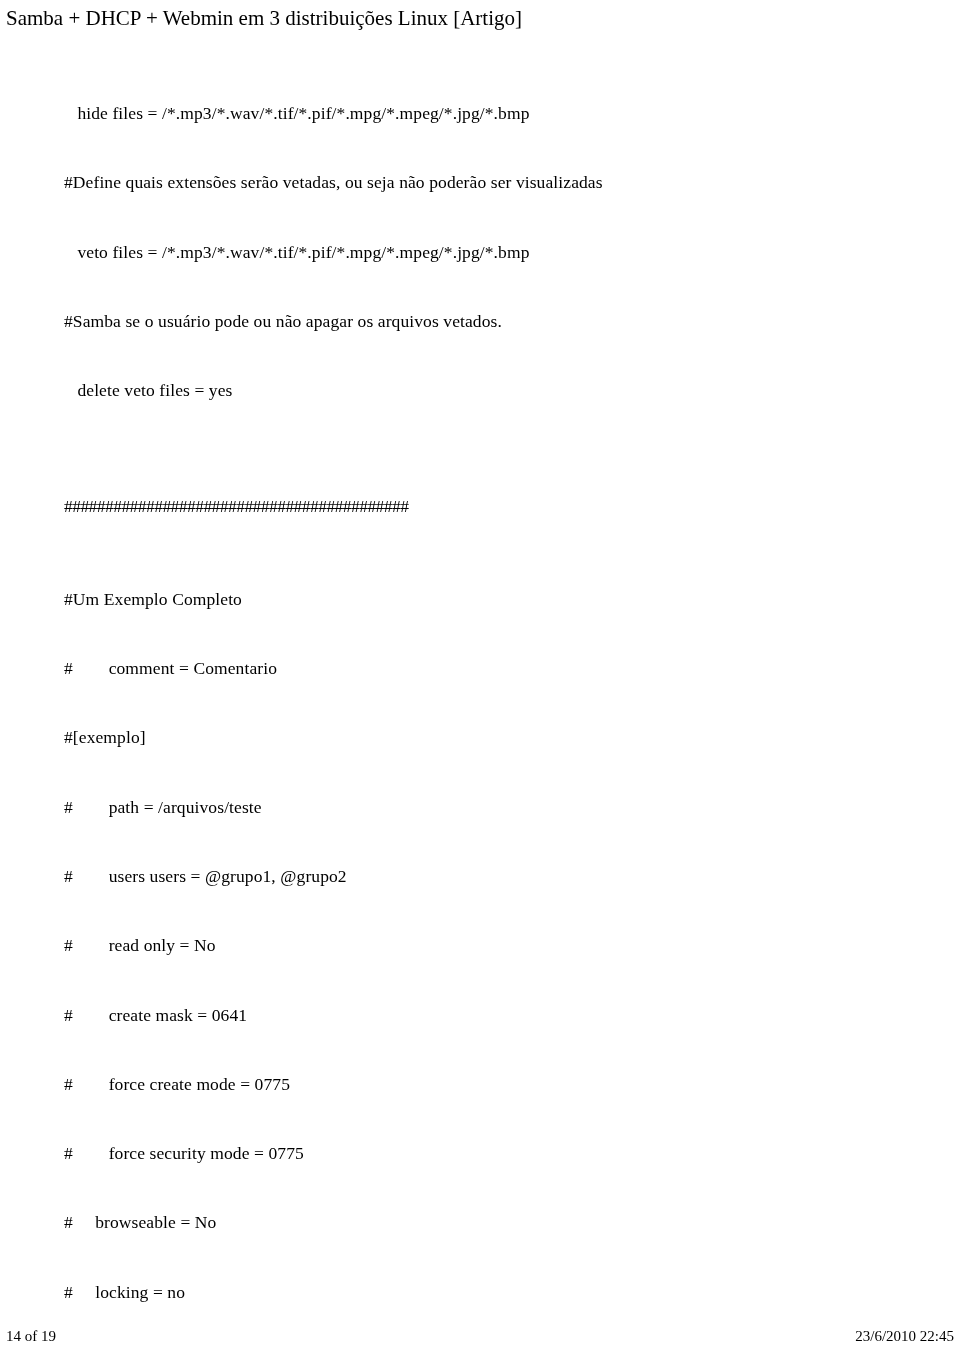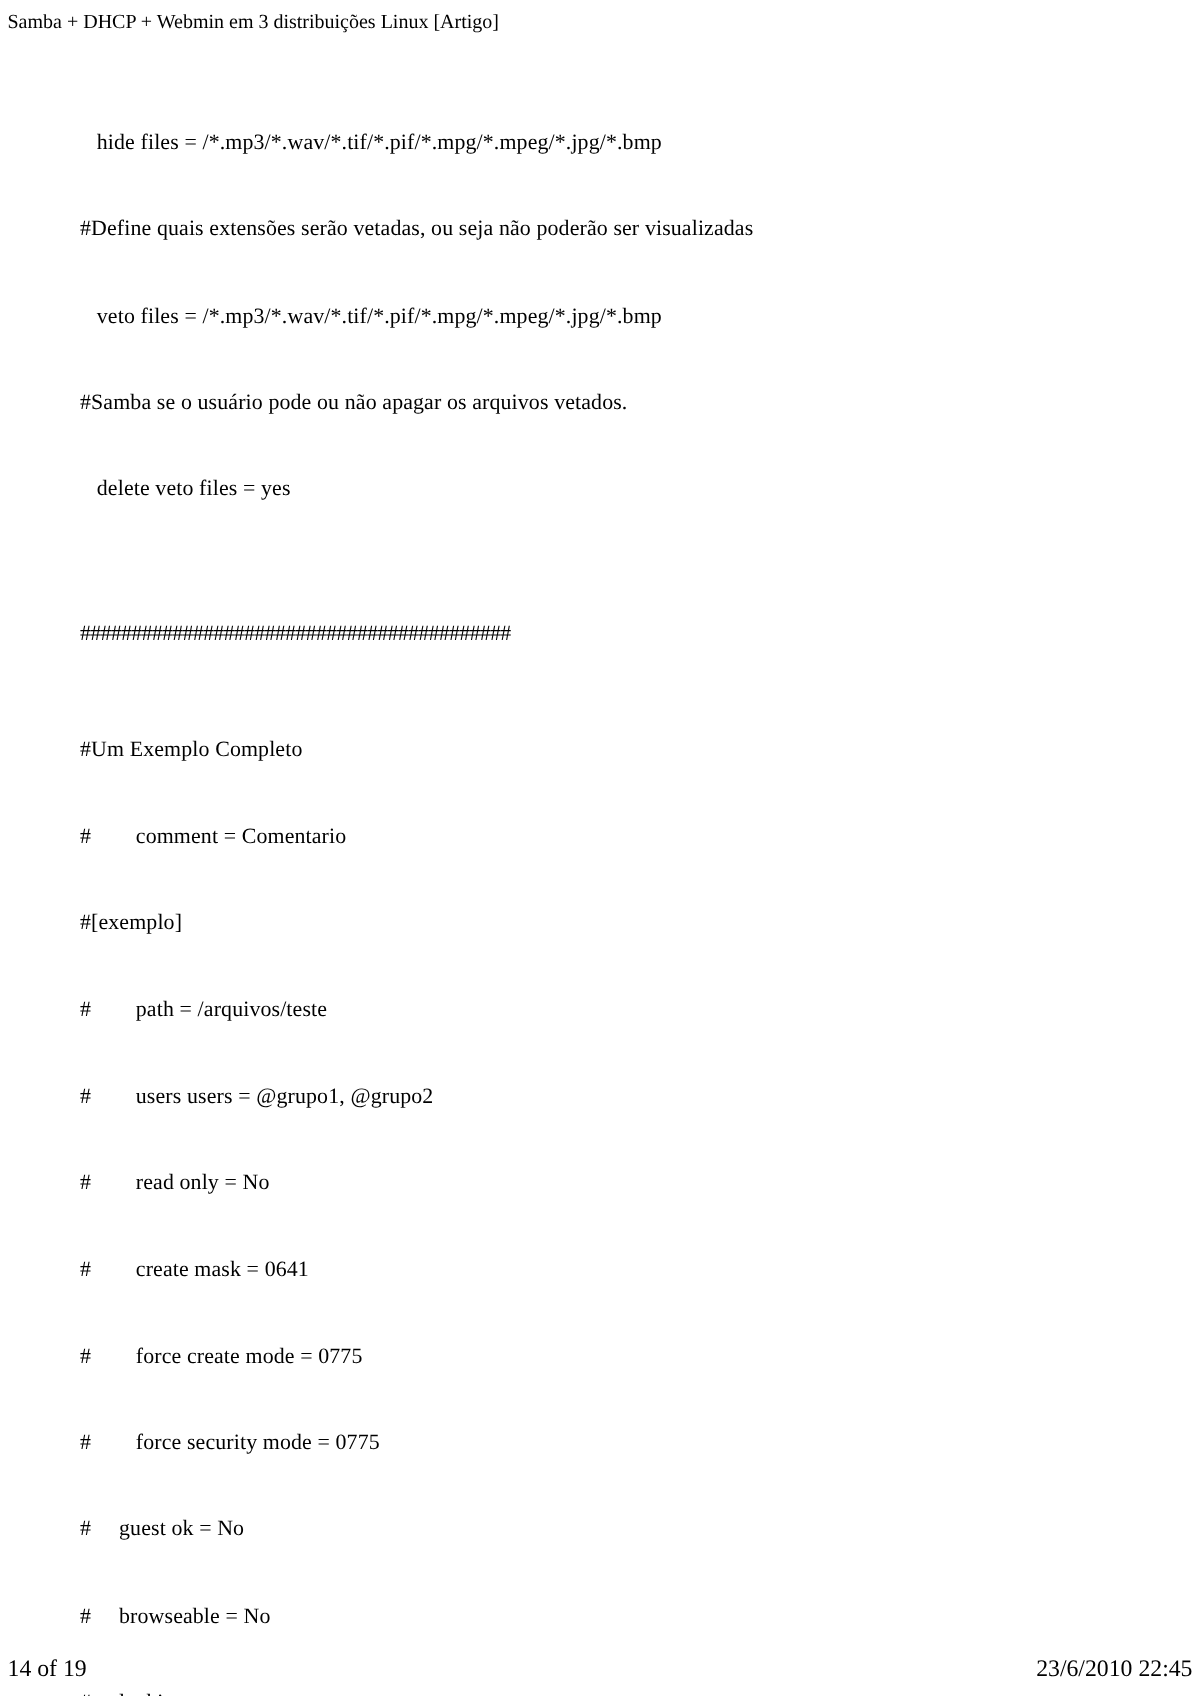--- a/index.html
+++ b/index.html
@@ -16,21 +16,21 @@
     overflow: hidden;
   }
 
   
   .print-header {
     position: absolute;
     top: 8px;
     left: 0;
     width: 960px;
     height: 22px;
-    font-size: 16px;
+    font-size: 21px;
     line-height: 20px;
     white-space: nowrap;
   }
   .print-header .hdr-title {
     position: absolute;
     left: 6px;
     top: 0;
   }
   .print-header .hdr-url {
     position: absolute;
@@ -38,21 +38,21 @@
     top: 0;
   }
 
   
   .print-footer {
     position: absolute;
     bottom: 10px;
     left: 0;
     width: 960px;
     height: 20px;
-    font-size: 19px;
+    font-size: 15px;
     line-height: 18px;
     white-space: nowrap;
   }
   .print-footer .ftr-page {
     position: absolute;
     left: 6px;
     top: 0;
   }
   .print-footer .ftr-date {
     position: absolute;
@@ -116,21 +116,20 @@
   <div class="codeblock">
     <span class="ln">#Um Exemplo Completo</span>
     <span class="ln">#        comment = Comentario</span>
     <span class="ln">#[exemplo]</span>
     <span class="ln">#        path = /arquivos/teste</span>
     <span class="ln">#        users users = @grupo1, @grupo2</span>
     <span class="ln">#        read only = No</span>
     <span class="ln">#        create mask = 0641</span>
     <span class="ln">#        force create mode = 0775</span>
     <span class="ln">#        force security mode = 0775</span>
-    <span class="ln">#     guest ok = No</span>
     <span class="ln">#     browseable = No</span>
     <span class="ln">#     locking = no</span>
     
     
     
     
     
     
     
     

